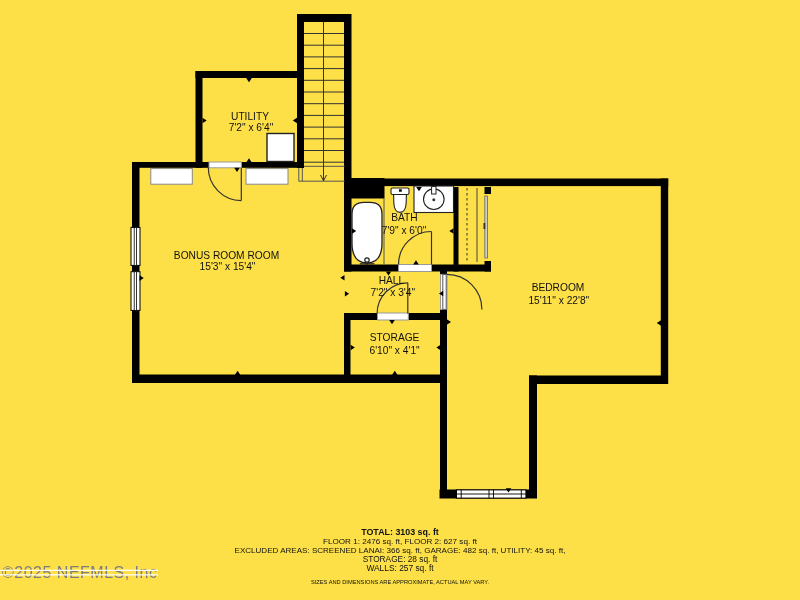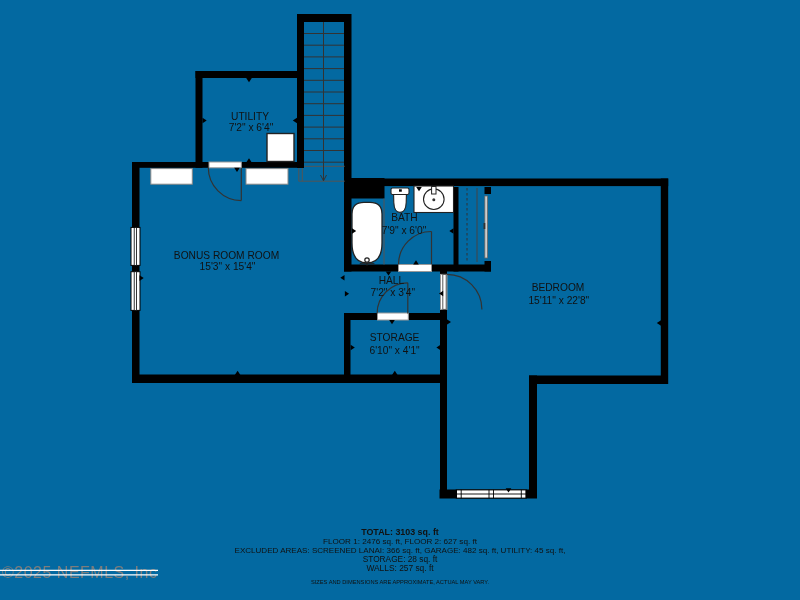--- a/index.html
+++ b/index.html
@@ -1,16 +1,16 @@
 <!DOCTYPE html>
 <html><head>
 <meta charset="utf-8">
 <style>
   html,body{margin:0;padding:0;background:#ffffff;}
-  .page{position:relative;width:800px;height:600px;background:#0369a1;overflow:hidden;
+  .page{position:relative;width:800px;height:600px;background:#fde047;overflow:hidden;
         font-family:"Liberation Sans", sans-serif;}
   svg{position:absolute;top:0;left:0;}
   text{font-family:"Liberation Sans", sans-serif;fill:#111;-webkit-font-smoothing:antialiased;}
 </style>
 </head>
 <body>
 <div class="page">
 <svg width="800" height="600" viewBox="0 0 800 600">
 
 <rect x="297" y="14" width="54" height="8" fill="#000"></rect>

